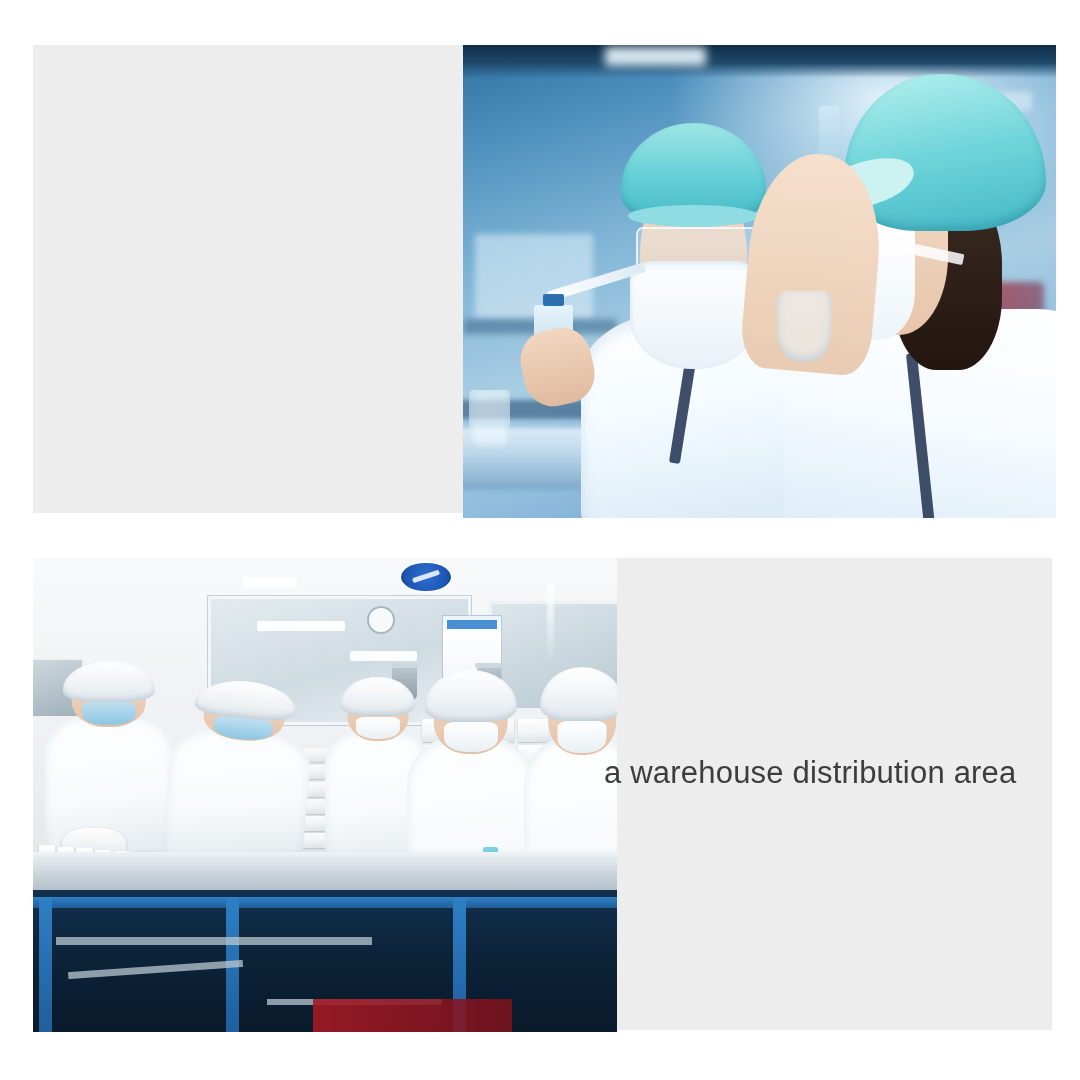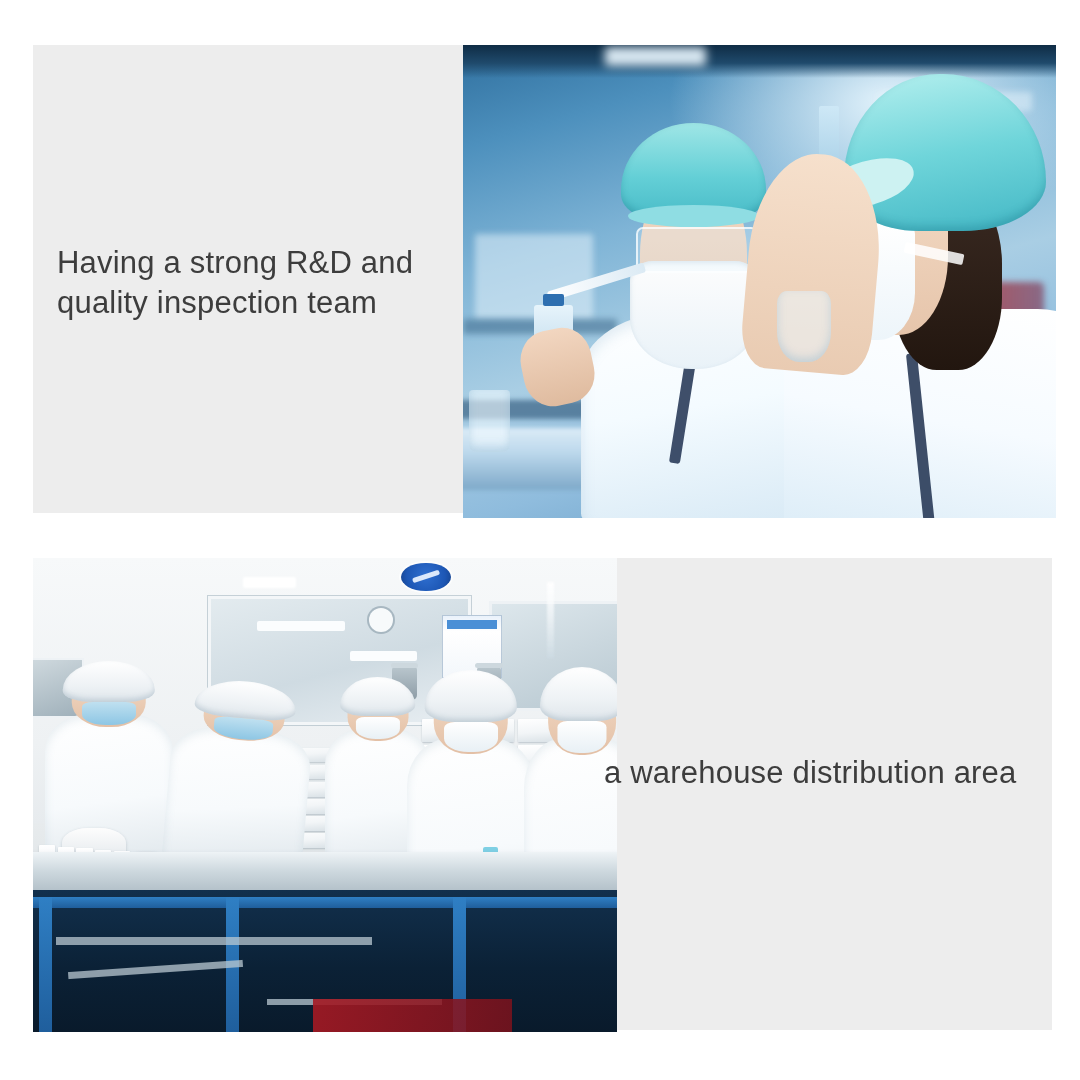--- a/index.html
+++ b/index.html
@@ -299,24 +299,20 @@
     border-radius:40% 40% 20% 20%;box-shadow:0 1px 3px rgba(80,100,115,.3);
   }
 </style>
 </head>
 <body>
 
 <div class="stage">
 
   <div class="panel" id="sec1-panel"></div>
 
-  <div class="caption" id="sec1-caption">
-    <span class="line">Having a strong R&amp;D and</span>
-    <span class="line">quality inspection team</span>
-  </div>
 
   <div class="photo" id="sec1-photo">
     <div class="lab-bg"></div>
 
     <div class="sh" style="left:70%;top:10%;width:26%;height:4%;"></div>
     <div class="sh" style="left:70%;top:27%;width:26%;height:3.5%;"></div>
     <div class="sh dk" style="left:72%;top:14%;width:8%;height:12%;"></div>
     <div class="sh" style="left:84%;top:14%;width:10%;height:12%;"></div>
     <div class="sh" style="left:2%;top:40%;width:20%;height:18%;"></div>
     <div class="sh dk" style="left:0%;top:58%;width:26%;height:3%;"></div>

